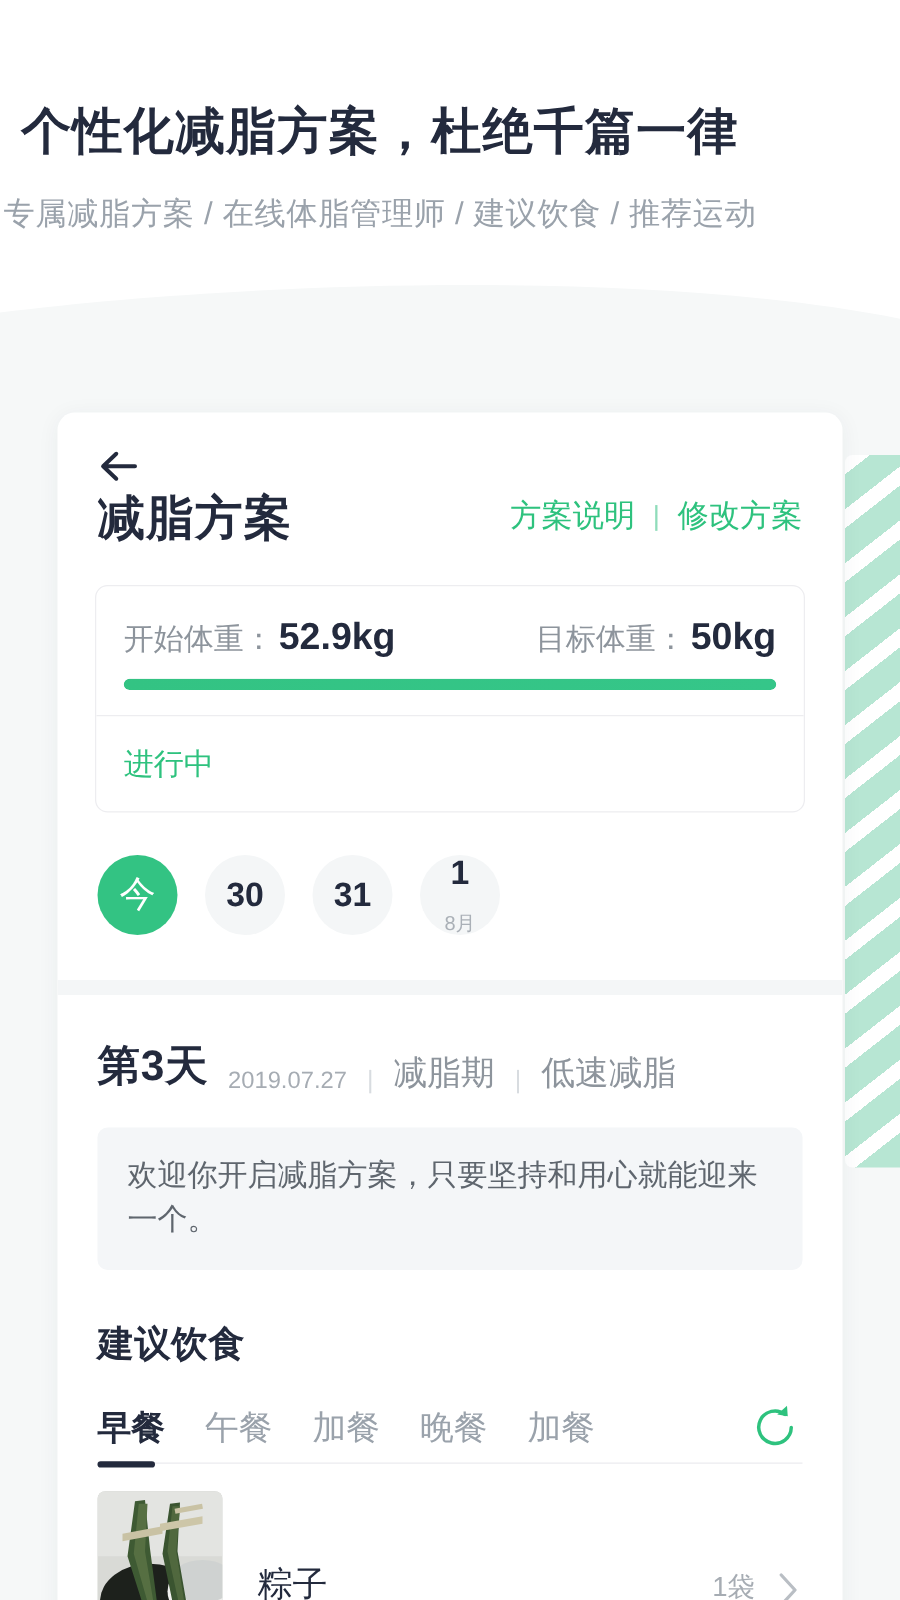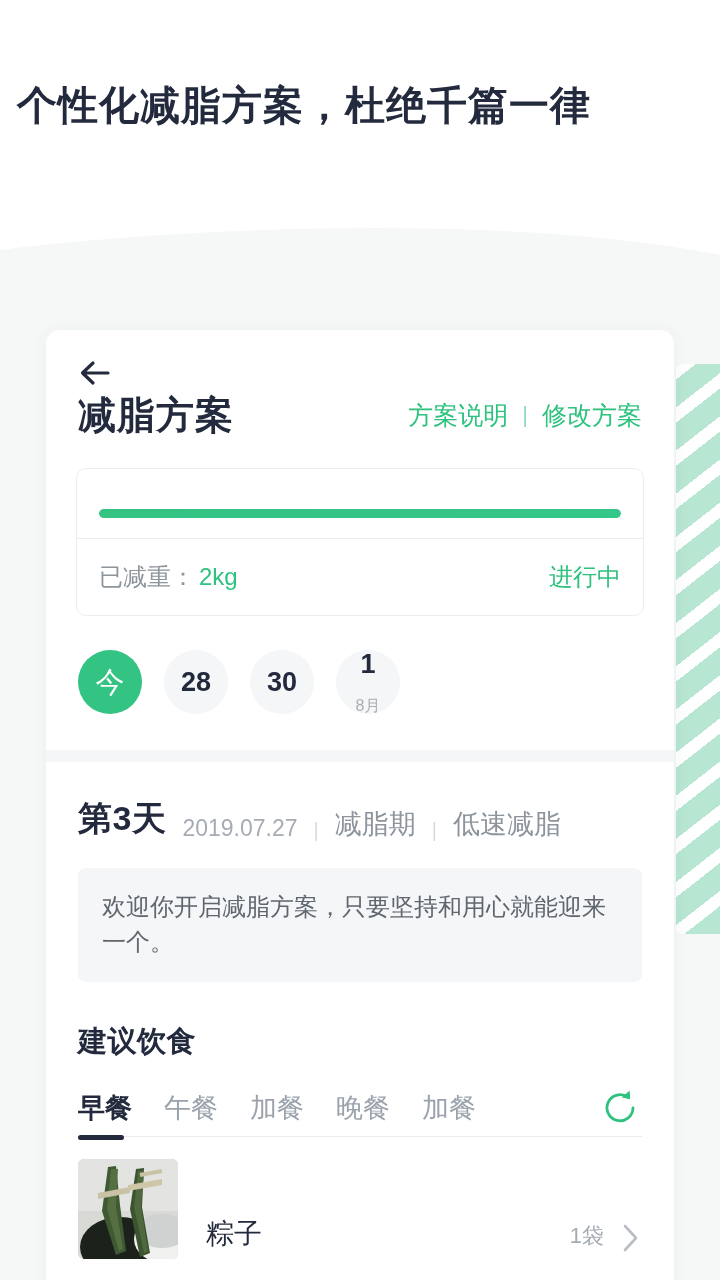--- a/index.html
+++ b/index.html
@@ -102,21 +102,21 @@
   .back-icon {
     display: inline-block;
     width: 40px;
     height: 34px;
     cursor: pointer;
   }
 
   
   .title-row {
     display: flex;
-    align-items: center;
+    align-items: flex-start;
     justify-content: space-between;
     padding: 22px 32px 0 32px;
   }
   .page-title {
     font-size: 38px;
     font-weight: bold;
     color: #232a3d;
     letter-spacing: 1px;
     line-height: 1;
   }
@@ -232,21 +232,21 @@
     align-items: flex-end;
     padding: 34px 32px 0 32px;
   }
   .day-title {
     font-size: 34px;
     font-weight: bold;
     color: #232a3d;
     letter-spacing: 0.5px;
   }
   .day-date {
-    font-size: 23px;
+    font-size: 19px;
     color: #a6acb3;
     margin-left: 16px;
   }
   .day-vsep {
     color: #d8dce0;
     margin: 0 16px;
     font-size: 20px;
   }
   .day-meta { font-size: 27px; color: #8d949c; }
 
@@ -361,20 +361,21 @@
 
 <div class="hero">
   <svg width="720" height="300" viewBox="0 0 720 300" xmlns="http://www.w3.org/2000/svg" aria-hidden="true">
     <rect x="0" y="0" width="720" height="300" fill="#f6f8f8"></rect>
     <path d="M0,0 L720,0 L720,255 C520,215 200,225 0,250 Z" fill="#ffffff"></path>
   </svg>
 </div>
 
 <div class="hero-text">
   <h1 class="hero-title">个性化减脂方案，杜绝千篇一律</h1>
+  <p class="hero-sub">专属减脂方案 / 在线体脂管理师 / 建议饮食 / 推荐运动</p>
 </div>
 
 <div class="stripes"></div>
 
 <div class="card">
 
   <div class="back-row">
     <span class="back-icon">
       <svg width="40" height="34" viewBox="0 0 40 34" xmlns="http://www.w3.org/2000/svg" aria-hidden="true">
         <path d="M30 17 L5 17 M15 7 L4.5 17 L15 27" fill="none" stroke="#232a3d" stroke-width="3.2" stroke-linecap="round" stroke-linejoin="round"></path>
@@ -386,42 +387,47 @@
     <div class="page-title">减脂方案</div>
     <div class="title-actions">
       <span class="act">方案说明</span>
       <span class="sep">|</span>
       <span class="act">修改方案</span>
     </div>
   </div>
 
   <div class="weight-panel">
     <div class="weight-top">
+      <div class="weight-line">
+        <div>
+          <span class="wlabel">开始体重：</span><span class="wvalue">52.9kg</span>
+        </div>
+        <div>
+          <span class="wlabel">目标体重：</span><span class="wvalue">50kg</span>
+        </div>
+      </div>
       <div class="progress-track">
         <div class="progress-fill" style="width:100%"></div>
       </div>
     </div>
     <div class="weight-divider"></div>
     <div class="weight-bottom">
-      <div>
-        <span class="lost-label">已减重：</span><span class="lost-value">2kg</span>
-      </div>
       <span class="status-text">进行中</span>
     </div>
   </div>
 
   <div class="date-row">
     <div class="chip today">
       <span class="d">今</span>
     </div>
     <div class="chip">
-      <span class="d">28</span>
+      <span class="d">30</span>
     </div>
     <div class="chip">
-      <span class="d">30</span>
+      <span class="d">31</span>
     </div>
     <div class="chip dim">
       <span class="d">1</span>
       <span class="m">8月</span>
     </div>
   </div>
 
   <div class="band"></div>
 
   <div class="day-row">

